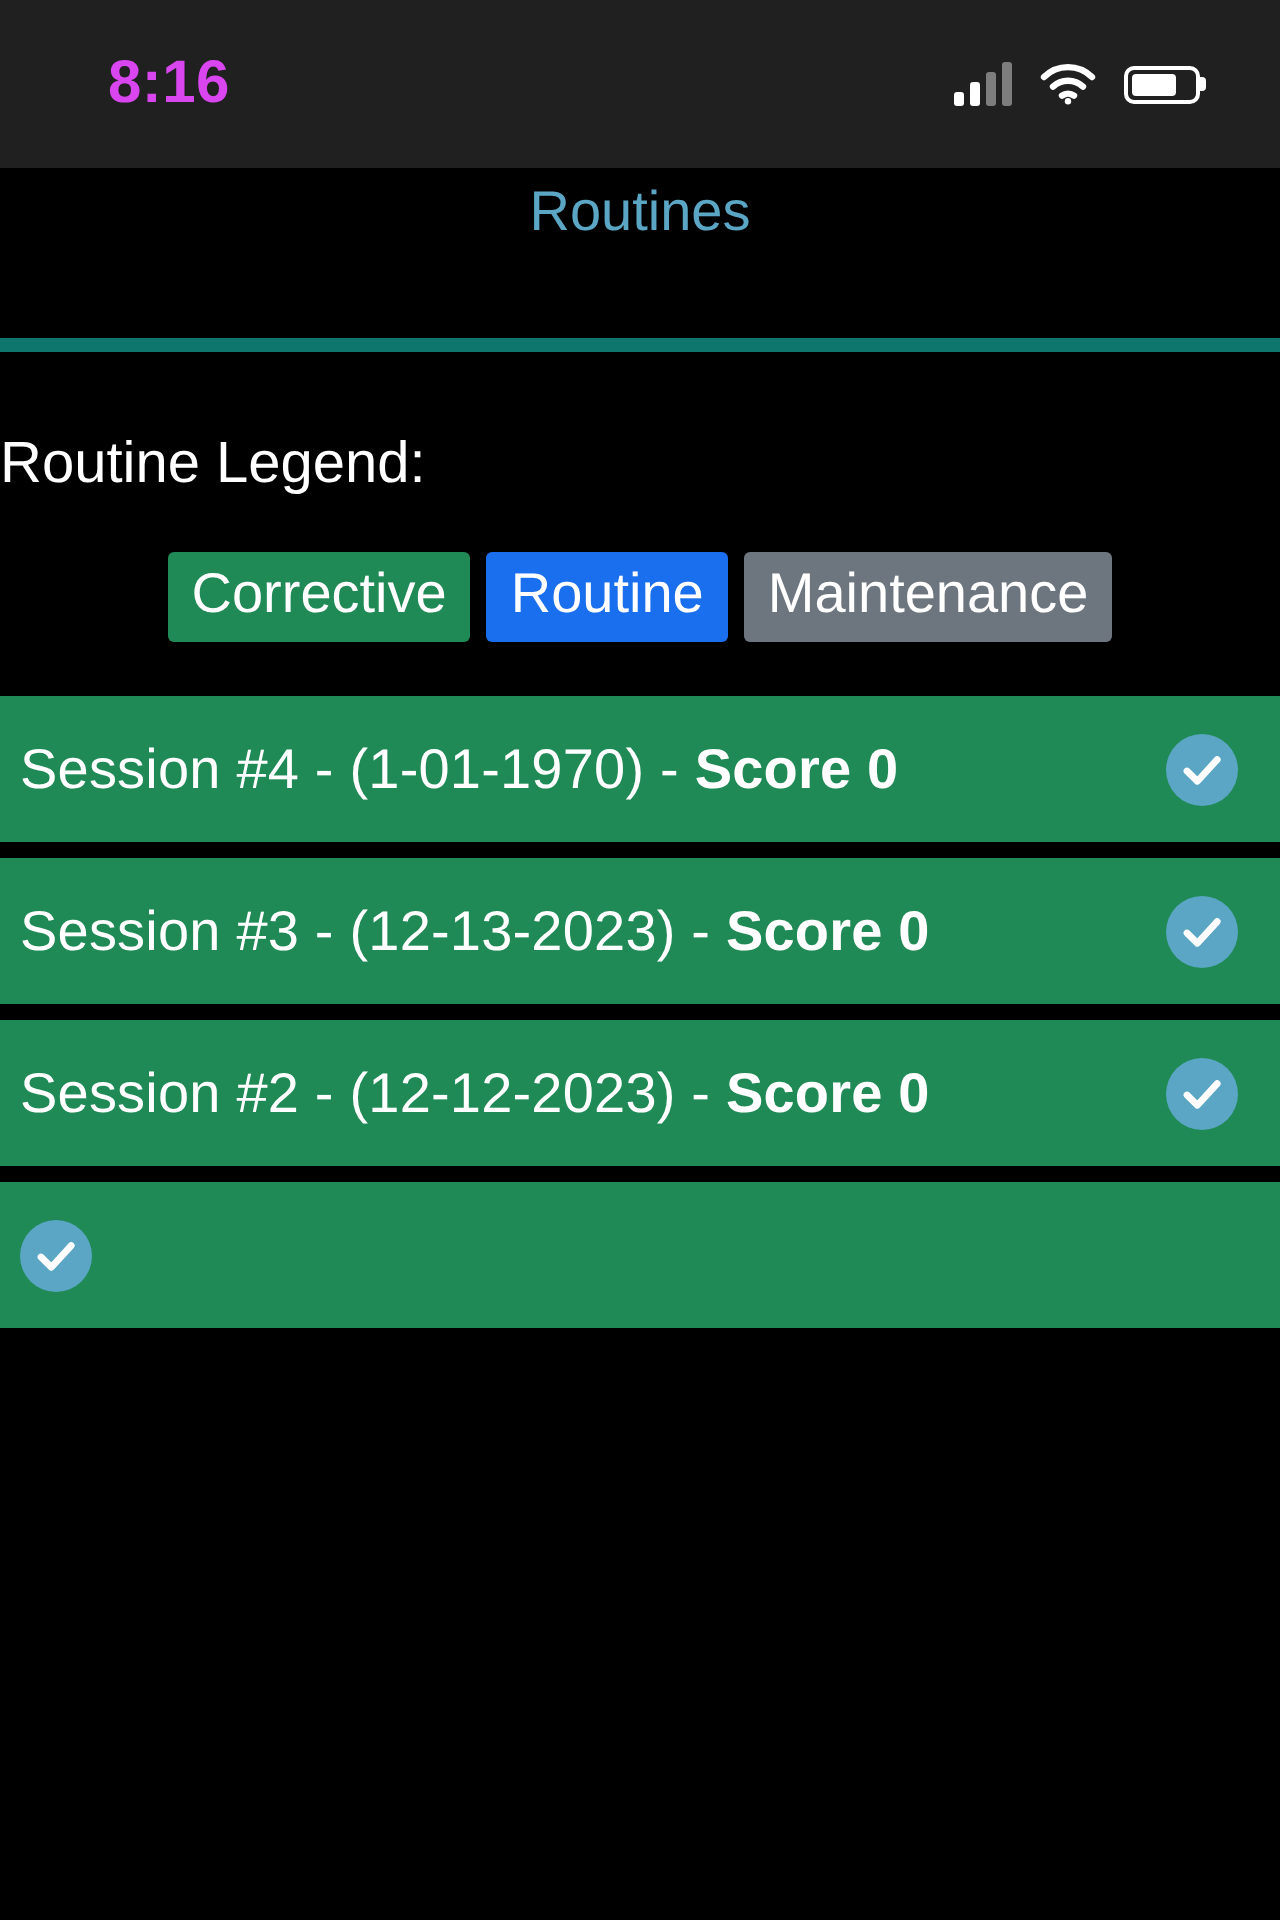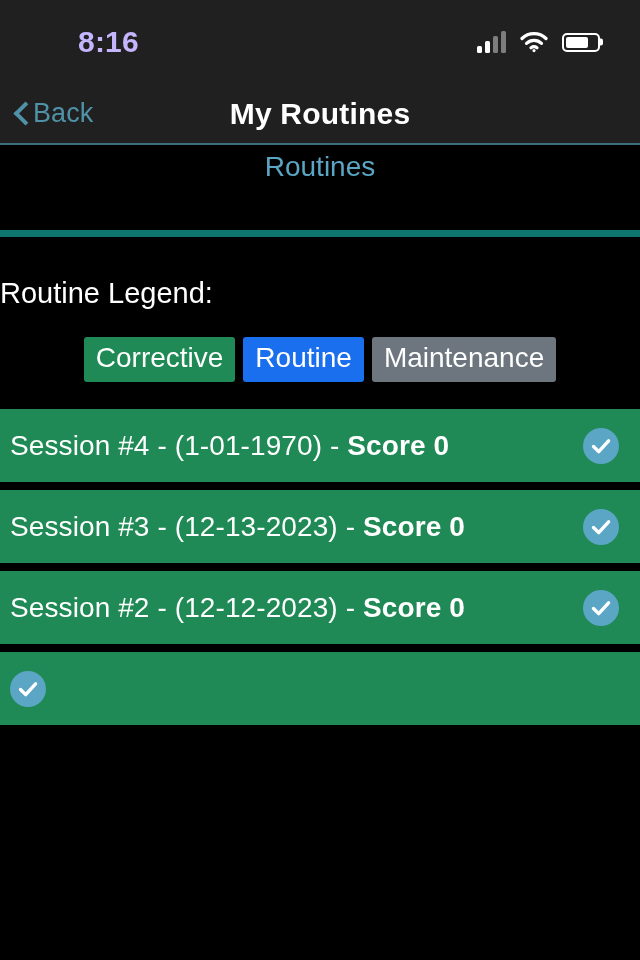--- a/index.html
+++ b/index.html
@@ -25,25 +25,25 @@
   .status-bar {
     height: 84px;
     background: #202020;
     display: flex;
     align-items: center;
     justify-content: space-between;
     padding: 0 40px 0 0;
     flex: 0 0 auto;
   }
   .status-time {
-    color: #c4b5fd;
+    color: #d946ef;
     font-size: 30px;
     font-weight: bold;
     letter-spacing: 0.2px;
-    margin-left: 78px;
+    margin-left: 54px;
   }
   .status-icons {
     display: flex;
     align-items: center;
     gap: 14px;
   }
 
   .signal {
     display: flex;
     align-items: flex-end;
@@ -234,27 +234,20 @@
           <path d="M11 16.8 A5 5 0 0 1 17 16.8" stroke="#ffffff" stroke-width="3.2" fill="none" stroke-linecap="round"></path>
           <circle cx="14" cy="19.6" r="1.6" fill="#ffffff"></circle>
         </svg>
       </div>
       <div class="battery">
         <div class="fill"></div>
       </div>
     </div>
   </div>
 
-  <div class="nav-bar">
-    <div class="back-btn">
-      <span class="chev"></span>
-      <span class="back-label">Back</span>
-    </div>
-    <div class="nav-title">My Routines</div>
-  </div>
 
   <div class="tab-strip">
     <div class="tab-item">Routines</div>
   </div>
 
   <div class="legend-section">
     <div class="legend-title">Routine Legend:</div>
     <div class="legend-badges">
       <div class="badge corrective">Corrective</div>
       <div class="badge strength">Routine</div>

